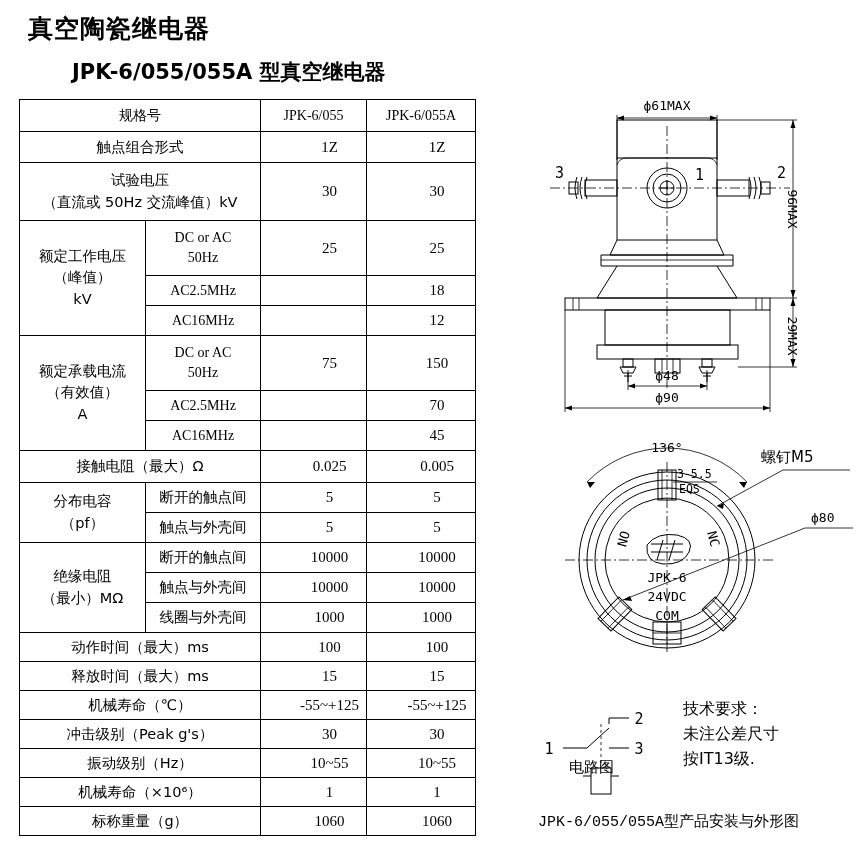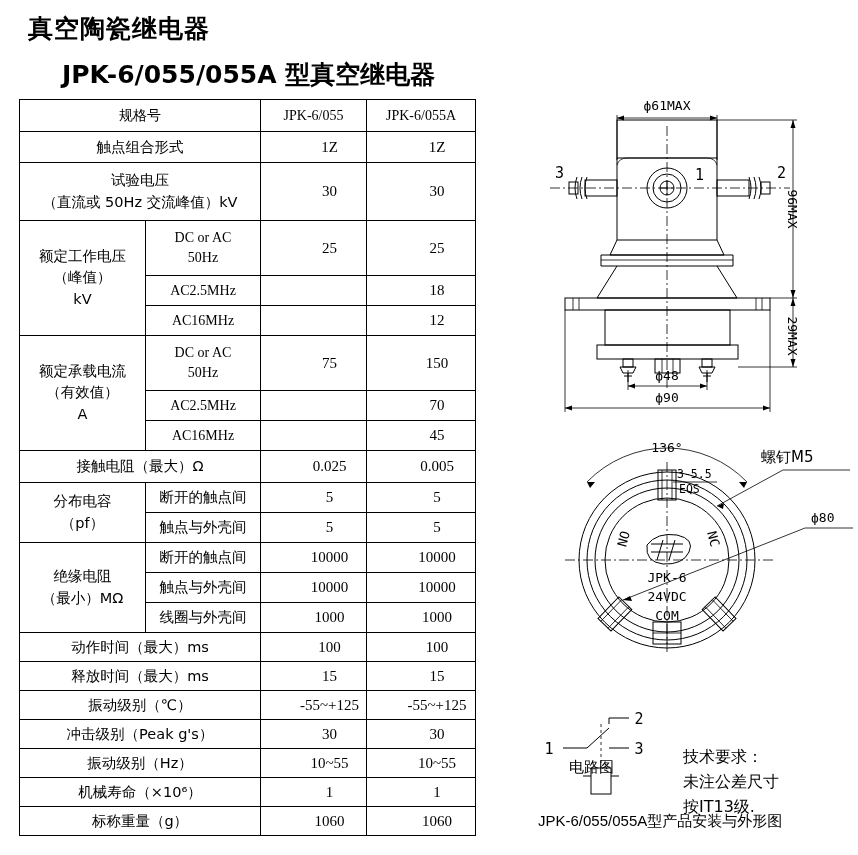--- a/index.html
+++ b/index.html
@@ -22,24 +22,24 @@
     left: 28px;
     top: 12px;
     font-family: "DejaVu Sans", "Liberation Sans", sans-serif;
     font-size: 25px;
     font-weight: bold;
     letter-spacing: 1px;
     white-space: nowrap;
   }
   #sub-title {
     position: absolute;
-    left: 62px;
+    left: 72px;
     top: 58px;
     font-family: "DejaVu Sans", "Liberation Sans", sans-serif;
-    font-size: 25px;
+    font-size: 21px;
     font-weight: bold;
     letter-spacing: 0px;
     white-space: nowrap;
   }
 
   
   #spec-table {
     position: absolute;
     left: 19px;
     top: 99px;
@@ -74,33 +74,32 @@
     top: 70px;
     width: 353px;
     height: 785px;
   }
   #drawings svg { display: block; }
 
   #dwg-caption {
     position: absolute;
     left: 538px;
     top: 812px;
-    font-family: Liberation Sans, sans-serif;
+    font-family: Liberation Mono, monospace;
     font-size: 15px;
     white-space: nowrap;
   }
   #tech-req {
     position: absolute;
     left: 683px;
     top: 697px;
     font-family: "DejaVu Sans", "Liberation Sans", sans-serif;
     font-size: 16px;
     line-height: 1.55;
     white-space: nowrap;
-    margin-top: 48px;
   }
   #circuit-label {
     position: absolute;
     left: 569px;
     top: 758px;
     font-family: "DejaVu Sans", "Liberation Sans", sans-serif;
     font-size: 15px;
     white-space: nowrap;
   }
   .dimtxt {
@@ -245,21 +244,21 @@
       <td colspan="2" style="height:24px">动作时间（最大）ms</td>
       <td class="val">100</td>
       <td class="val">100</td>
     </tr>
     <tr>
       <td colspan="2" style="height:24px">释放时间（最大）ms</td>
       <td class="val">15</td>
       <td class="val">15</td>
     </tr>
     <tr>
-      <td colspan="2" style="height:24px">振动级别（℃）</td>
+      <td colspan="2" style="height:24px">机械寿命（℃）</td>
       <td class="val">-55~+125</td>
       <td class="val">-55~+125</td>
     </tr>
     <tr>
       <td colspan="2" style="height:24px">冲击级别（Peak g's）</td>
       <td class="val">30</td>
       <td class="val">30</td>
     </tr>
     <tr>
       <td colspan="2" style="height:24px">振动级别（Hz）</td>

